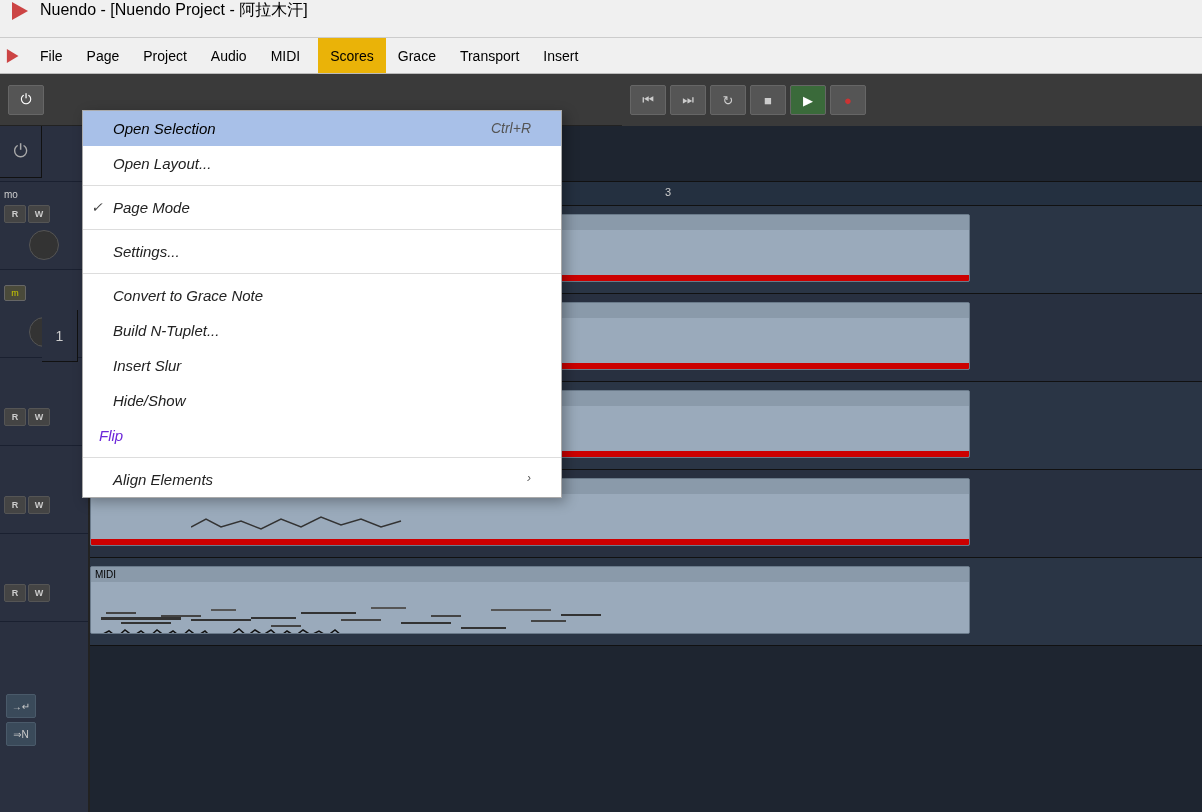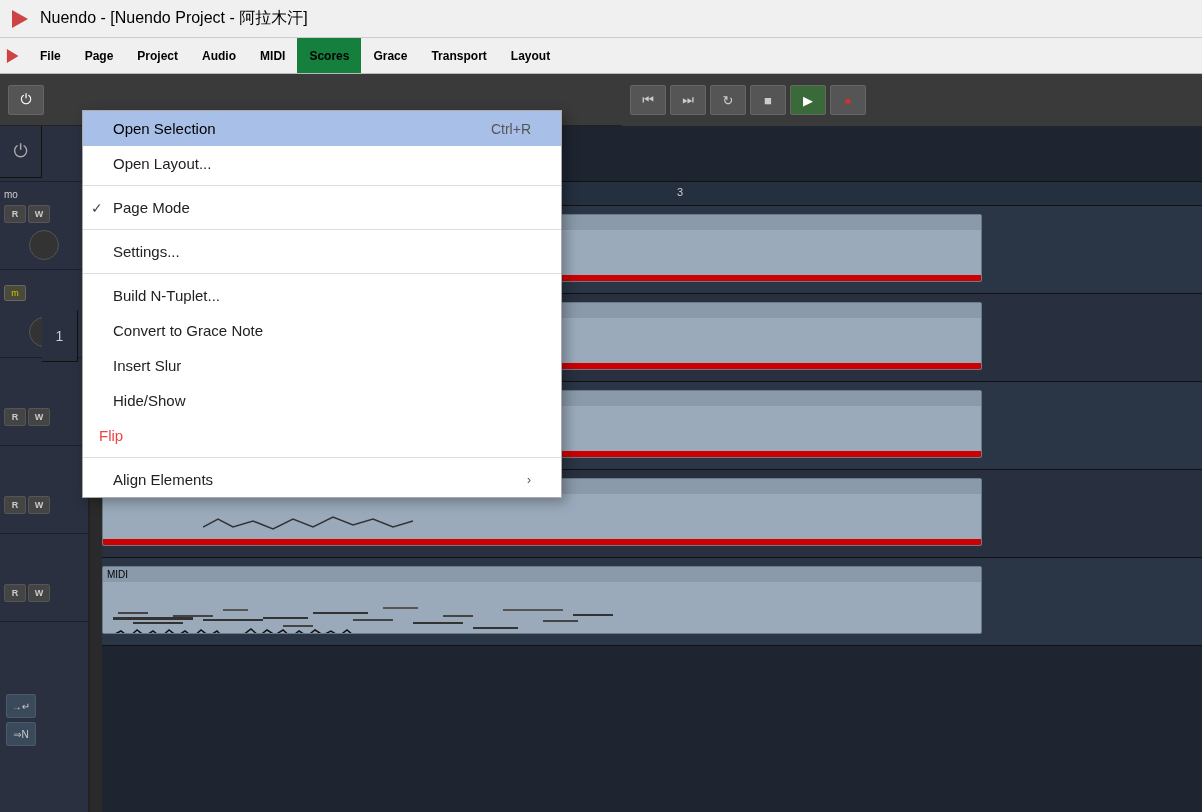--- a/index.html
+++ b/index.html
@@ -10,22 +10,21 @@
       font-family: 'Segoe UI', Arial, sans-serif;
       overflow: hidden;
       position: relative;
     }
 
     
     #title-bar {
       background: #f0f0f0;
       height: 38px;
       display: flex;
-      align-items: center;
-      padding: 16px 10px;
+      padding: 0 10px;
       border-bottom: 1px solid #ccc;
     }
     #title-bar .logo {
       width: 22px;
       height: 22px;
       margin-right: 8px;
     }
 
     
     #menu-bar {
@@ -39,29 +38,29 @@
       width: 28px;
       display: flex;
       align-items: center;
       justify-content: center;
       padding: 0 6px;
     }
     .menu-item {
       padding: 0 12px;
       display: flex;
       align-items: center;
-      font-size: 12px;
+      font-size: 14px;
       color: #000;
       cursor: pointer;
       white-space: nowrap;
-      font-weight: bold;
     }
     .menu-item.scores-active {
-      background: #15803d;
+      background: #eab308;
       position: relative;
+      margin-left: 6px;
     }
 
     
     #toolbar {
       background: #3a3a3a;
       height: 52px;
       display: flex;
       align-items: center;
       padding: 0 8px;
       gap: 4px;
@@ -118,21 +117,20 @@
     }
 
     
     #main-content {
       position: absolute;
       top: 126px;
       left: 0;
       right: 0;
       bottom: 0;
       display: flex;
-      gap: 12px;
     }
 
     
     #track-panel {
       width: 90px;
       background: #2a3040;
       border-right: 2px solid #222;
       display: flex;
       flex-direction: column;
     }
@@ -307,30 +305,31 @@
       border: 1px solid #aaa;
       box-shadow: 4px 4px 12px rgba(0,0,0,0.3);
       z-index: 1000;
     }
     .menu-dropdown-item {
       padding: 9px 30px 9px 30px;
       font-size: 15px;
       color: #222;
       cursor: pointer;
       display: flex;
-      align-items: center;
+      align-items: flex-start;
       justify-content: space-between;
       position: relative;
+      font-style: italic;
     }
     .menu-dropdown-item.highlighted {
       background: #a8c0e8;
       color: #000;
     }
     .menu-dropdown-item.disabled {
-      color: #ef4444;
+      color: #6d28d9;
       cursor: default;
       padding-left: 16px;
     }
     .menu-dropdown-item .shortcut {
       font-size: 14px;
       color: #555;
       margin-left: 40px;
     }
     .menu-dropdown-item .checkmark {
       position: absolute;
@@ -438,21 +437,21 @@
     </svg>
   </div>
   <div class="menu-item">File</div>
   <div class="menu-item">Page</div>
   <div class="menu-item">Project</div>
   <div class="menu-item">Audio</div>
   <div class="menu-item">MIDI</div>
   <div class="menu-item scores-active">Scores</div>
   <div class="menu-item">Grace</div>
   <div class="menu-item">Transport</div>
-  <div class="menu-item">Layout</div>
+  <div class="menu-item">Insert</div>
 </div>
 
 <div id="toolbar">
   <div class="toolbar-btn">⏻</div>
 </div>
 
 <div id="transport-area">
   <div class="transport-btn">⏮</div>
   <div class="transport-btn">⏭</div>
   <div class="transport-btn">↻</div>
@@ -636,24 +635,24 @@
   <div class="menu-dropdown-item">
     <span class="checkmark">✓</span>
     <span>Page Mode</span>
   </div>
   <div class="menu-separator"></div>
   <div class="menu-dropdown-item">
     <span>Settings...</span>
   </div>
   <div class="menu-separator"></div>
   <div class="menu-dropdown-item">
+    <span>Convert to Grace Note</span>
+  </div>
+  <div class="menu-dropdown-item">
     <span>Build N-Tuplet...</span>
-  </div>
-  <div class="menu-dropdown-item">
-    <span>Convert to Grace Note</span>
   </div>
   <div class="menu-dropdown-item">
     <span>Insert Slur</span>
   </div>
   <div class="menu-dropdown-item">
     <span>Hide/Show</span>
   </div>
   <div class="menu-dropdown-item disabled">
     <span>Flip</span>
   </div>

